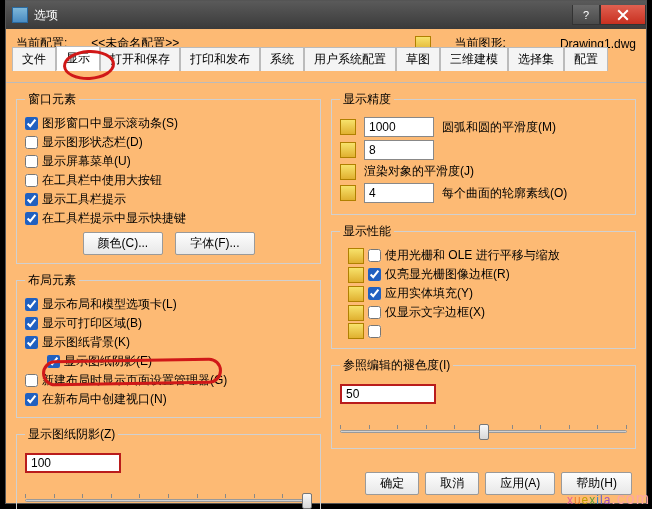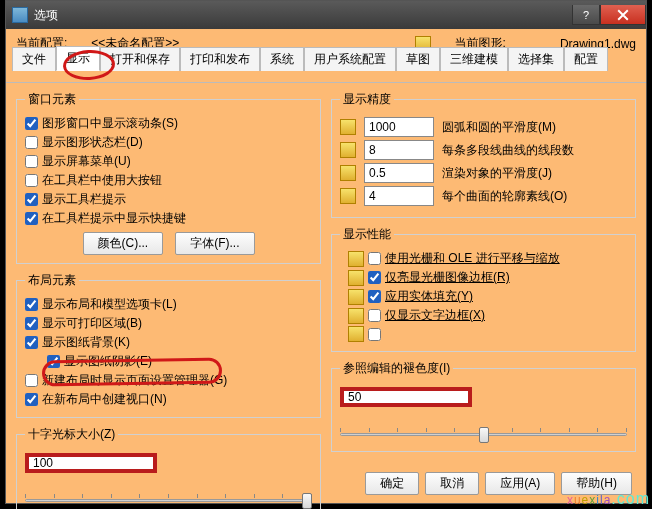--- a/index.html
+++ b/index.html
@@ -28,31 +28,31 @@
 fieldset { border: 1px solid #d0d0d0; padding: 6px 8px 8px; }
 legend { padding: 0 3px; }
 .row { display: flex; align-items: center; gap: 4px; padding: 1px 0; min-height: 18px; }
 .row.indent { padding-left: 22px; }
 input[type=checkbox] { width: 13px; height: 13px; accent-color: #2060c0; }
 .btnrow { display: flex; gap: 12px; justify-content: center; margin-top: 4px; }
 button.std { padding: 2px 14px; background: linear-gradient(#fdfdfd,#e8e8e8); border: 1px solid #9a9a9a; border-radius: 2px; cursor: pointer; font-size: 12px;}
 .preci { display: flex; align-items: center; gap: 8px; margin: 3px 0; }
 .pbox { width: 16px; height: 16px; background: linear-gradient(#f7e26b,#e0b030); border:1px solid #b08000; flex-shrink: 0;}
 .pinput { width: 70px; height: 20px; border: 1px solid #888; padding: 0 4px; background: #fff; }
-.perf .row { padding: 1px 8px; text-decoration: underline; }
+.perf .row { padding: 1px 8px; }
 .sliderzone { margin-top: 4px; }
-.sliderzone input[type=text] { width: 132px; height: 20px; border: 4px solid #b91c1c; padding: 0 4px; background: #fff; margin-bottom: 18px;}
+.sliderzone input[type=text] { width: 96px; height: 20px; border: 2px solid #b91c1c; padding: 0 4px; background: #fff; margin-bottom: 18px;}
 .slider { position: relative; height: 18px; }
 .slider .track { position: absolute; left: 0; right: 0; top: 8px; height: 3px; background: #d0d0d0; border:1px solid #999; border-radius:2px;}
 .slider .ticks { position: absolute; left:0; right:0; top:3px; display:flex; justify-content:space-between;}
 .slider .ticks span{width:1px;height:4px;background:#888;}
 .slider .thumb { position: absolute; top: 2px; width: 10px; height: 16px; background: linear-gradient(#f8f8f8,#d8d8d8); border:1px solid #777; border-radius:2px;}
 .footer { position: absolute; bottom: 8px; right: 14px; display: flex; gap: 6px; }
 .watermark { position: absolute; right: 2px; bottom: 0px; font-family: Georgia, serif; font-size: 20px; letter-spacing: 1px; }
-.watermark .x{color:#e85c9a;} .watermark .u{color:#f08030;} .watermark .e{color:#c0a000;} .watermark .x2{color:#60a038;} .watermark .i{color:#3888c8;} .watermark .l{color:#6060c8;} .watermark .a{color:#a050c0;} .watermark .d{color:#5eead4;font-size:16px;}
+.watermark .x{color:#e85c9a;} .watermark .u{color:#f08030;} .watermark .e{color:#c0a000;} .watermark .x2{color:#60a038;} .watermark .i{color:#3888c8;} .watermark .l{color:#6060c8;} .watermark .a{color:#a050c0;} .watermark .d{color:#fca5a5;font-size:16px;}
 </style>
 </head>
 <body>
 
 <div class="window">
   <div class="titlebar">
     <div class="icon"></div>
     <span>选项</span>
     <div class="winbtns">
       <div class="winbtn help">?</div>
@@ -148,21 +148,21 @@
             </div>
             <div class="row">
               <input type="checkbox" checked="" style="">
               <span>在新布局中创建视口(N)</span>
             </div>
           </div>
       </fieldset>
       <span class="ring ring2"></span>
 
       <fieldset>
-        <legend>十字光标大小(Z)</legend>
+        <legend>显示图纸阴影(Z)</legend>
         <div class="sliderzone">
           <input type="text" value="100" style="">
           <div class="slider">
             <div class="track"></div>
             <div class="ticks">
                 <span></span>
                 <span></span>
                 <span></span>
                 <span></span>
                 <span></span>
@@ -184,25 +184,23 @@
         <legend>显示精度</legend>
         <div id="preciRows">
             <div class="preci">
               <span class="pbox"></span>
               <input class="pinput" value="1000" style="">
               <span>圆弧和圆的平滑度(M)</span>
             </div>
             <div class="preci">
               <span class="pbox"></span>
               <input class="pinput" value="8" style="">
-              <span>每条多段线曲线的线段数</span>
-            </div>
-            <div class="preci">
-              <span class="pbox"></span>
-              <input class="pinput" value="0.5" style="">
+            </div>
+            <div class="preci">
+              <span class="pbox"></span>
               <span>渲染对象的平滑度(J)</span>
             </div>
             <div class="preci">
               <span class="pbox"></span>
               <input class="pinput" value="4" style="">
               <span>每个曲面的轮廓素线(O)</span>
             </div>
           </div>
       </fieldset>
 

